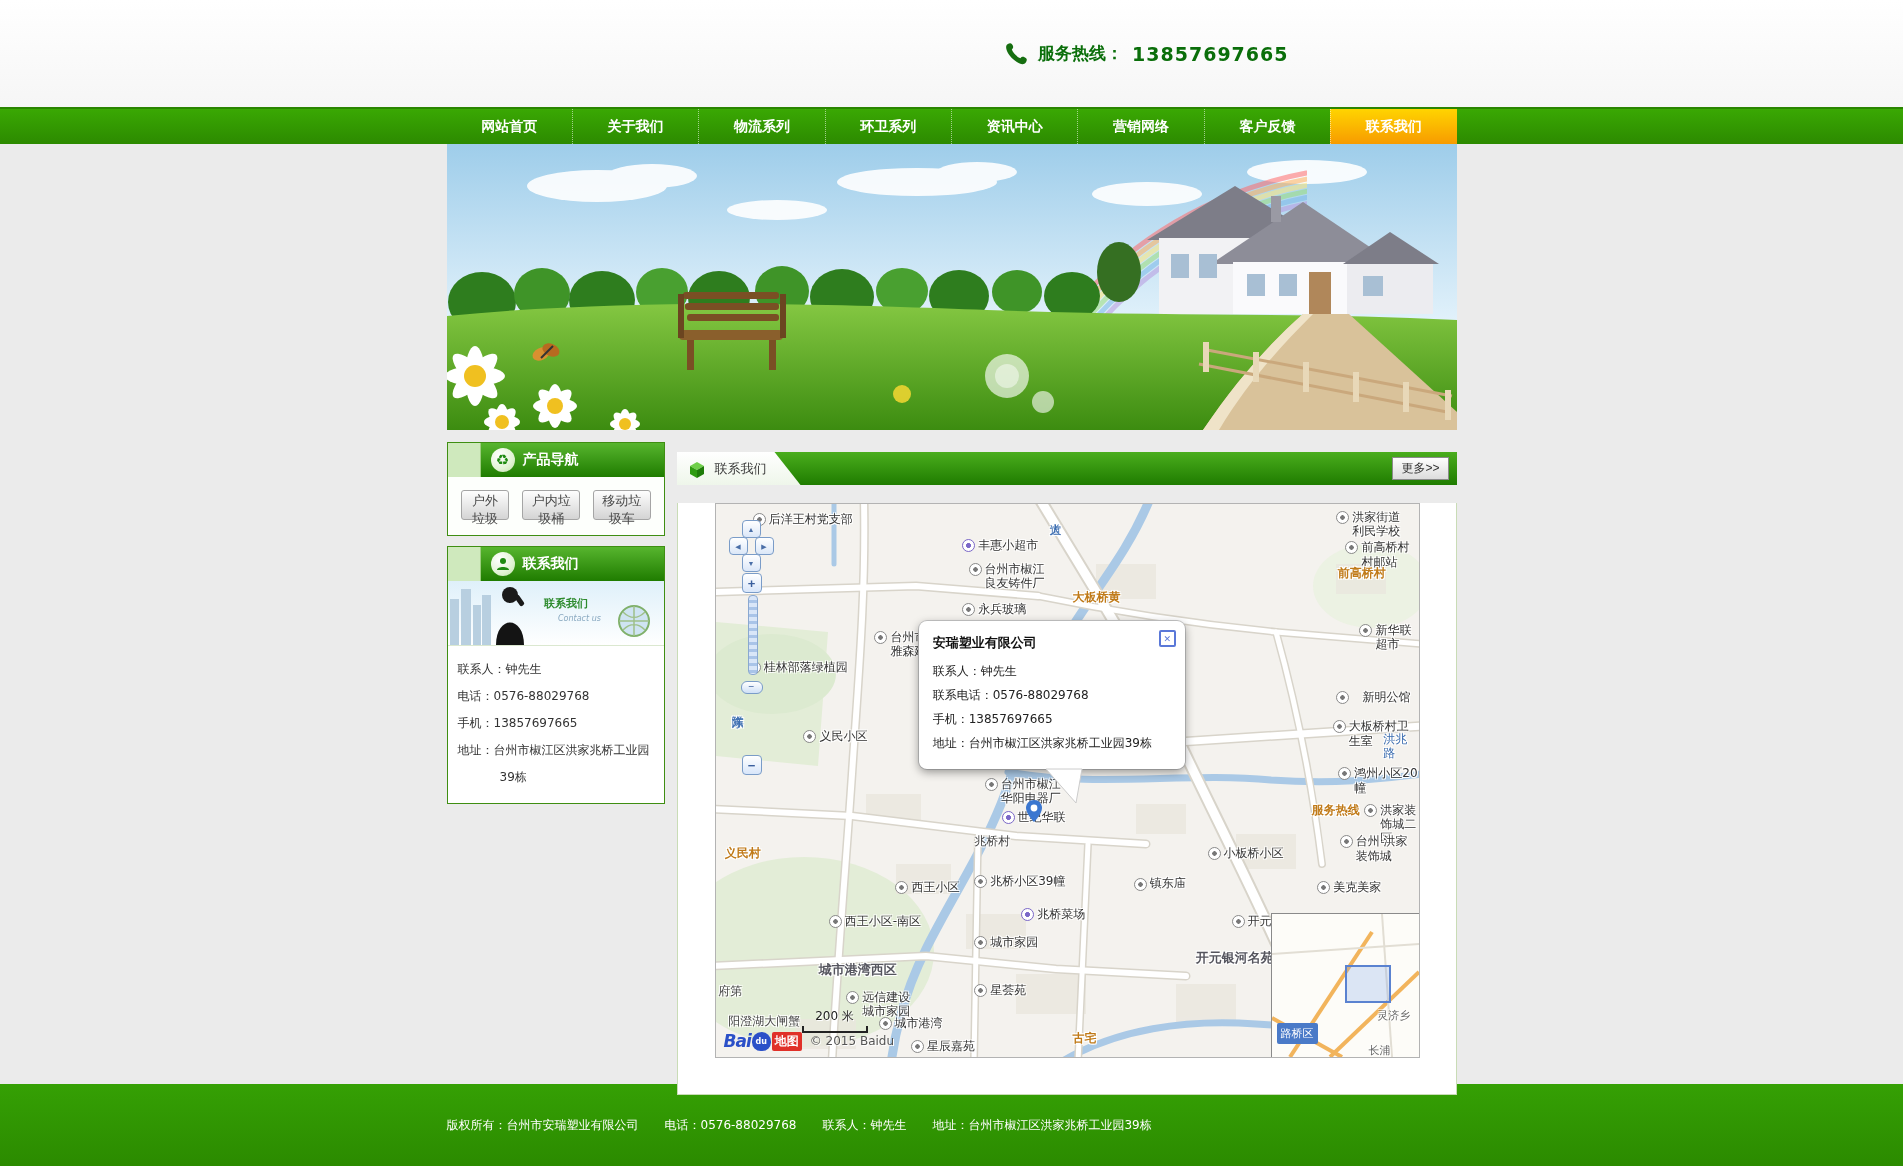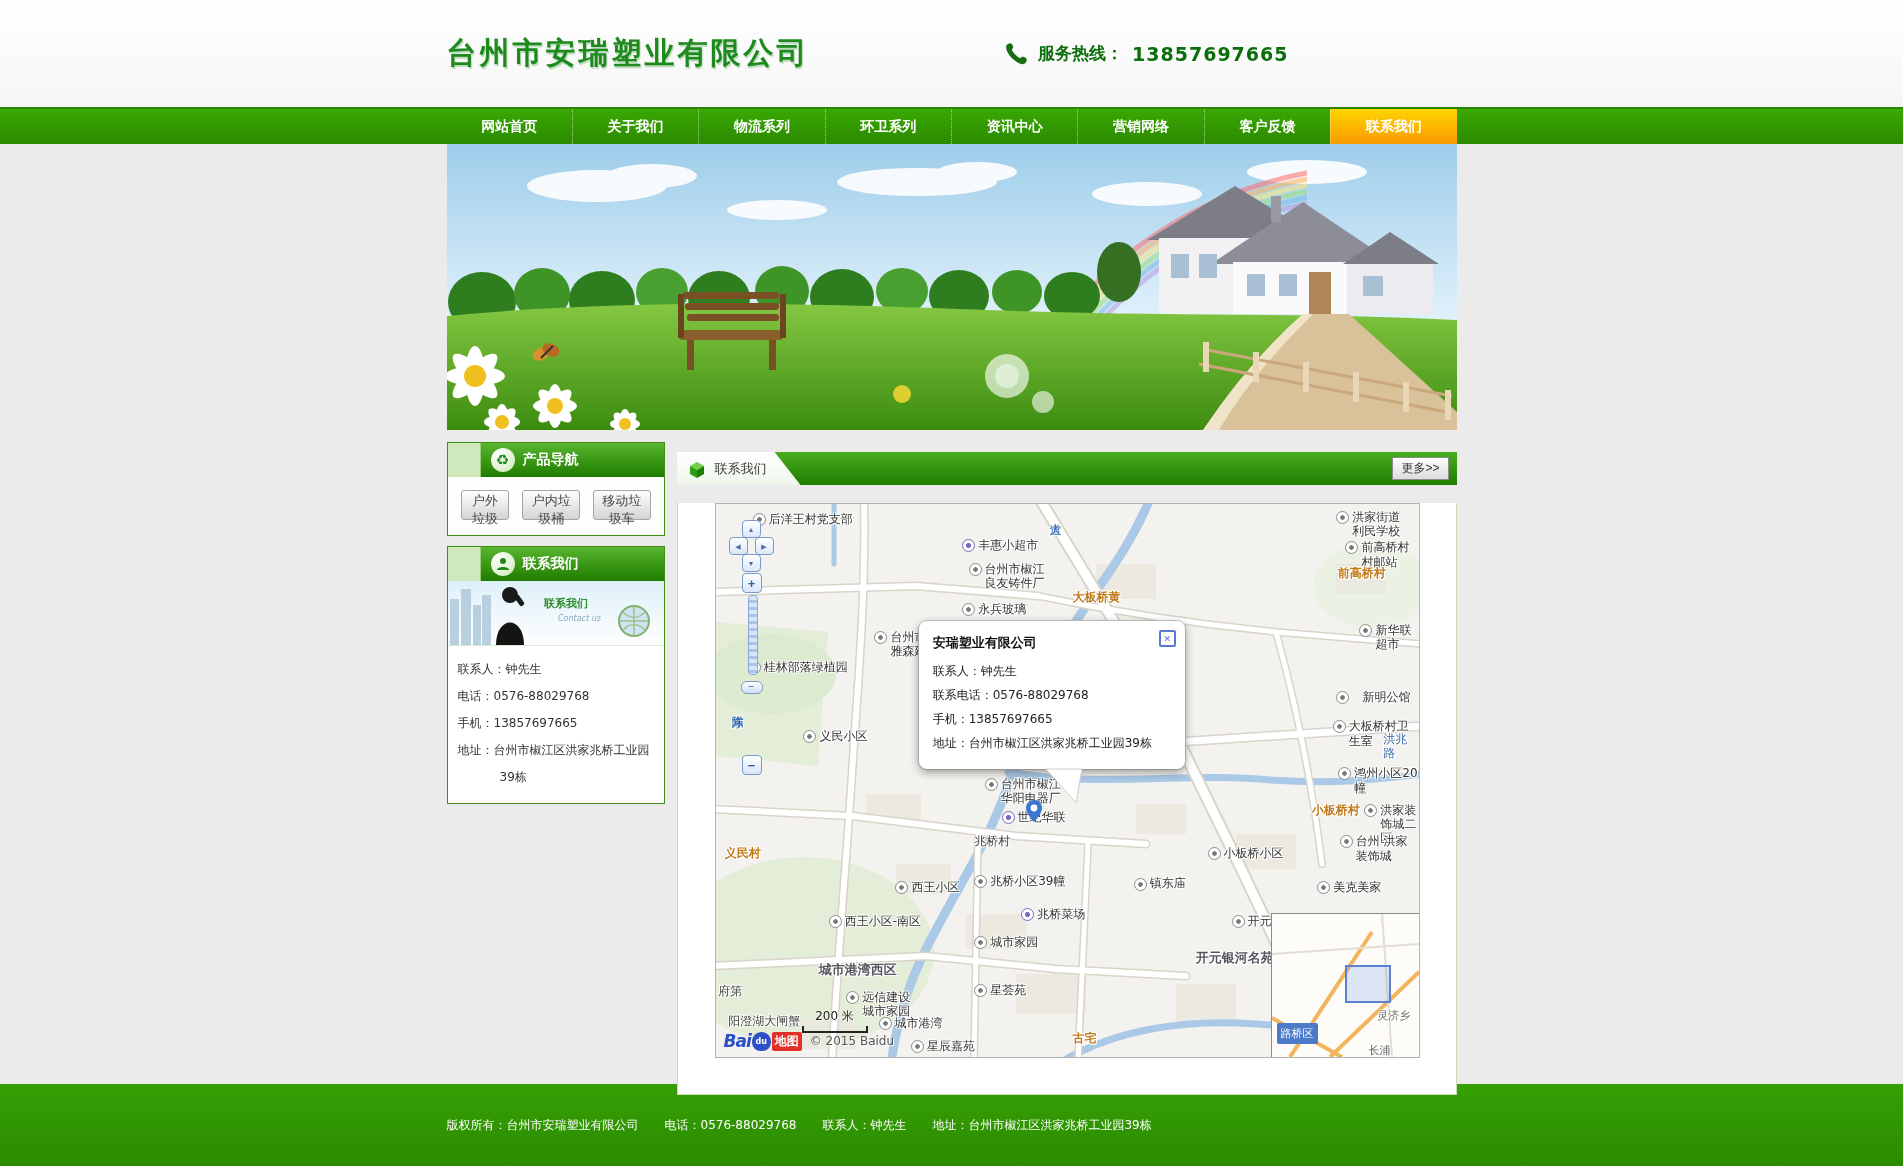--- a/index.html
+++ b/index.html
@@ -130,21 +130,20 @@
   .footer{height:84px;background:linear-gradient(#35a004,#2b8a00);}
   .footer-inner{display:flex;gap:26px;padding-top:33px;font-size:12px;color:#fff;}
 </style>
 </head>
 <body>
 
 <div class="page">
 
   <header class="site-header">
     <div class="container header-inner">
-      <h1 class="company">台州市安瑞塑业有限公司</h1>
       <div class="hotline">
         <svg width="26" height="26" viewBox="0 0 26 26">
           <path d="M4.5 3.2 C7.5 1.2 9 2.5 9.8 4.5 C10.6 6.4 10 7.4 8.8 8.6 C10 12 14 16 17.4 17.2 C18.6 16 19.6 15.4 21.5 16.2 C23.5 17 24.8 18.5 22.8 21.5 C21 24 17.5 23.5 13.5 20.8 C9 17.8 5.2 13.2 3.8 9.5 C2.8 6.8 2.8 4.4 4.5 3.2 Z" fill="#166e10"></path>
         </svg>
         <span class="lbl">服务热线：</span>
         <span class="num">13857697665</span>
       </div>
     </div>
   </header>
 
@@ -489,21 +488,21 @@
               </span>
               <span class="mlabel poi" style="left: 12.5%; top: 40.7%;">
                 <i class="micon"></i>
                 <span class="mtext">义民小区</span>
               </span>
               <span class="mlabel poi" style="left: 88.6%; top: 47.4%;">
                 <i class="micon"></i>
                 <span class="mtext">鸿州小区20幢</span>
               </span>
               <span class="mlabel area" style="left: 84.8%; top: 54%;">
-                <span class="mtext">小板桥村</span>
+                <span class="mtext">服务热线</span>
               </span>
               <span class="mlabel poi" style="left: 92.3%; top: 54%;">
                 <i class="micon"></i>
                 <span class="mtext">洪家装饰城二区</span>
               </span>
               <span class="mlabel poi" style="left: 88.8%; top: 59.7%;">
                 <i class="micon"></i>
                 <span class="mtext">台州·洪家装饰城</span>
               </span>
               <span class="mlabel poi" style="left: 70%; top: 61.8%;">

